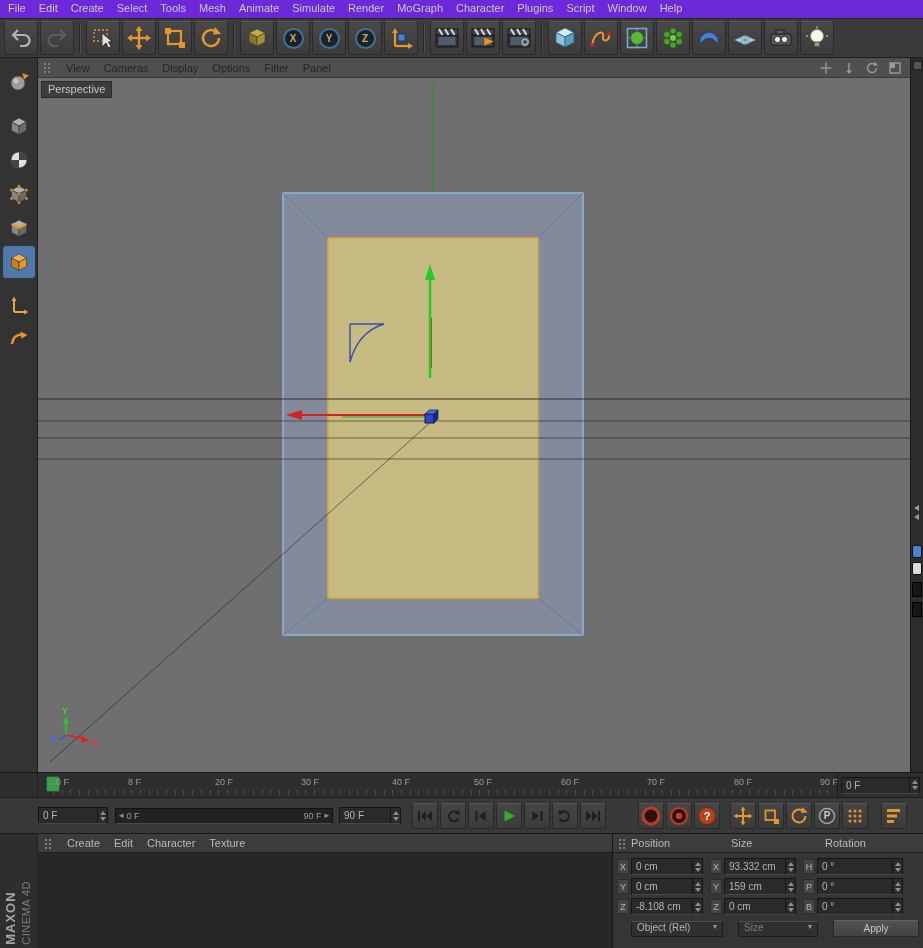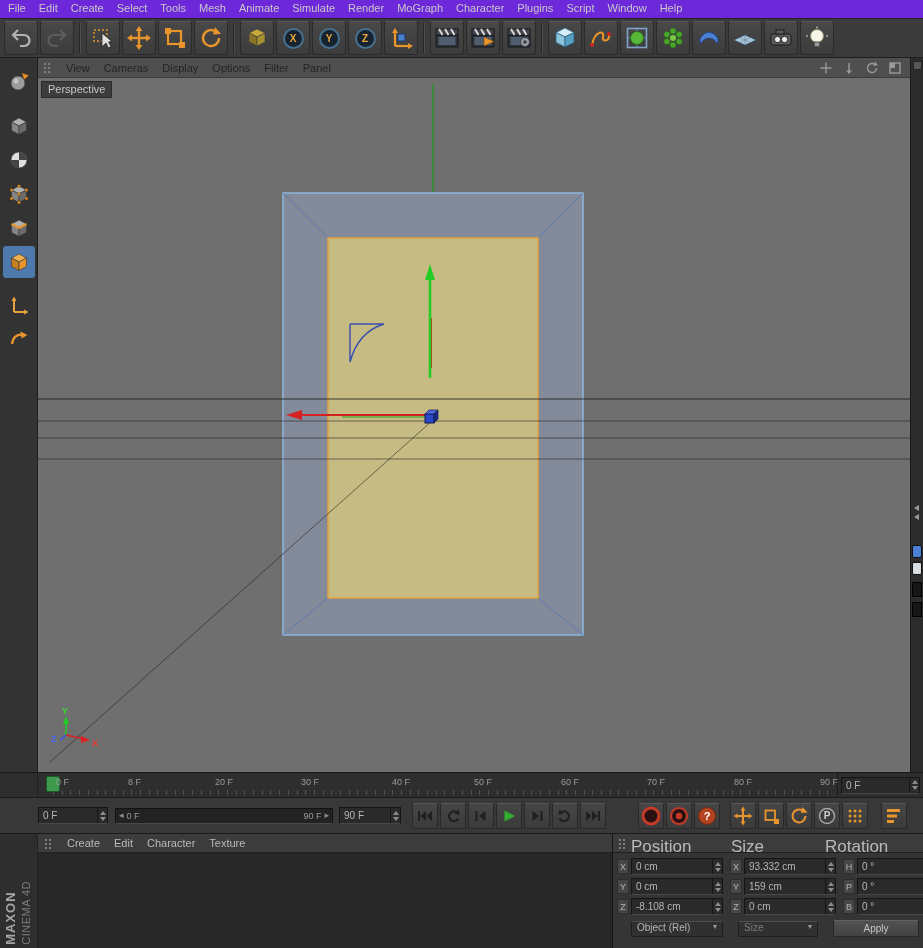--- a/index.html
+++ b/index.html
@@ -43,21 +43,21 @@
   
   .field{background:#2a2a2a;border:1px solid #151515;border-bottom-color:#474747;height:17px;display:flex;align-items:center}
   .field .val{font-size:10px;color:#b5b5b5;padding-left:4px;flex:1;white-space:nowrap;overflow:hidden}
   .spin{width:10px;height:100%;border-left:1px solid #151515;display:flex;flex-direction:column;align-items:center;justify-content:center;gap:2px;flex:none}
   .spin i{display:block;width:0;height:0;border-left:3px solid transparent;border-right:3px solid transparent}
   .spin .up{border-bottom:4px solid #8d8d8d}
   .spin .dn{border-top:4px solid #8d8d8d}
   
   .anim-row{height:36px;background:#383838;border-top:1px solid #1c1c1c;display:flex;align-items:center;flex:none}
   .sp38{width:38px;flex:none}
-  .w70{width:70px}.w62{width:62px}.w78{width:92px}.w86{width:86px}.w92{width:92px}.w80{width:80px}
+  .w70{width:70px}.w62{width:62px}.w78{width:72px}.w86{width:86px}.w92{width:92px}.w80{width:80px}
   .range-bar{width:218px;height:16px;margin-left:7px;background:#222;border:1px solid #121212;border-bottom-color:#4a4a4a;display:flex;align-items:center;padding:0 3px}
   .rh{color:#8f8f8f;font-size:9px;line-height:1}
   .rt{color:#9a9a9a;font-size:9px;padding:0 3px;white-space:nowrap}
   .rspace{flex:1}
   .abtn{width:26px;height:26px;background:linear-gradient(#464646,#3b3b3b);border:1px solid #292929;border-top-color:#575757;border-radius:2px;display:flex;align-items:center;justify-content:center;margin:0 1px;position:relative;flex:none}
   .abtn .ov{position:absolute;left:0;top:0;width:100%;height:100%;display:flex;align-items:center;justify-content:center;font-size:11px;font-weight:bold;color:#fff}
   .abtn .ovp{color:#cfcfcf;font-weight:bold;font-size:10px}
   .transport{display:flex;margin-left:10px}
   .redgrp{display:flex;margin-left:30px}
   .orggrp{display:flex;margin-left:8px}
@@ -68,21 +68,21 @@
   .brand{position:absolute;left:3px;bottom:3px;display:flex;gap:2px}
   .brand .maxon{writing-mode:vertical-rl;transform:rotate(180deg);font-weight:bold;font-size:13px;color:#a5a5a5;letter-spacing:1px}
   .brand .cinema{writing-mode:vertical-rl;transform:rotate(180deg);font-size:11px;color:#7c7c7c;letter-spacing:.5px}
   .materials{width:575px;display:flex;flex-direction:column;border-right:1px solid #161616;flex:none}
   .pane-header{height:19px;background:#3c3c3c;border-bottom:1px solid #1f1f1f;display:flex;align-items:center;gap:14px;padding:0 6px;flex:none}
   .pane-menu-item{font-size:11px;color:#b9b9b9}
   .materials-body{flex:1;background:#272727}
   .coords{flex:1;background:#353535;display:flex;flex-direction:column}
   .coords-header{position:relative;height:19px;background:#3c3c3c;border-bottom:1px solid #1f1f1f;flex:none}
   .coords-header .grip{position:absolute;left:5px;top:4px}
-  .chdr{position:absolute;top:3px;font-size:17px;color:#b9b9b9}
+  .chdr{position:absolute;top:3px;font-size:11px;color:#b9b9b9}
   .h-pos{left:18px}.h-size{left:118px}.h-rot{left:212px}
   .coords-body{padding:5px 4px 2px;display:flex;flex-direction:column;gap:3px}
   .crow{display:flex;align-items:center;height:17px}
   .clabel{width:12px;height:15px;background:#464646;border:1px solid #2d2d2d;color:#b5b5b5;font-size:9px;display:flex;align-items:center;justify-content:center;margin-right:2px;flex:none}
   .cgap{width:7px;flex:none}
   .coords-bottom{display:flex;align-items:center;padding:3px 4px 0 4px}
   .dropdown{height:16px;background:#303030;border:1px solid #1d1d1d;border-top-color:#4e4e4e;display:flex;align-items:flex-start;font-size:10px;color:#b5b5b5;padding:0 5px;border-radius:2px}
   .dropdown .dd{margin-left:auto;font-size:8px;color:#9a9a9a}
   .dropdown.dim{color:#7e7e7e}
   .apply-btn{height:17px;background:linear-gradient(#525252,#424242);border:1px solid #272727;border-top-color:#616161;color:#c5c5c5;font-size:10px;display:flex;align-items:center;justify-content:center;border-radius:2px}

